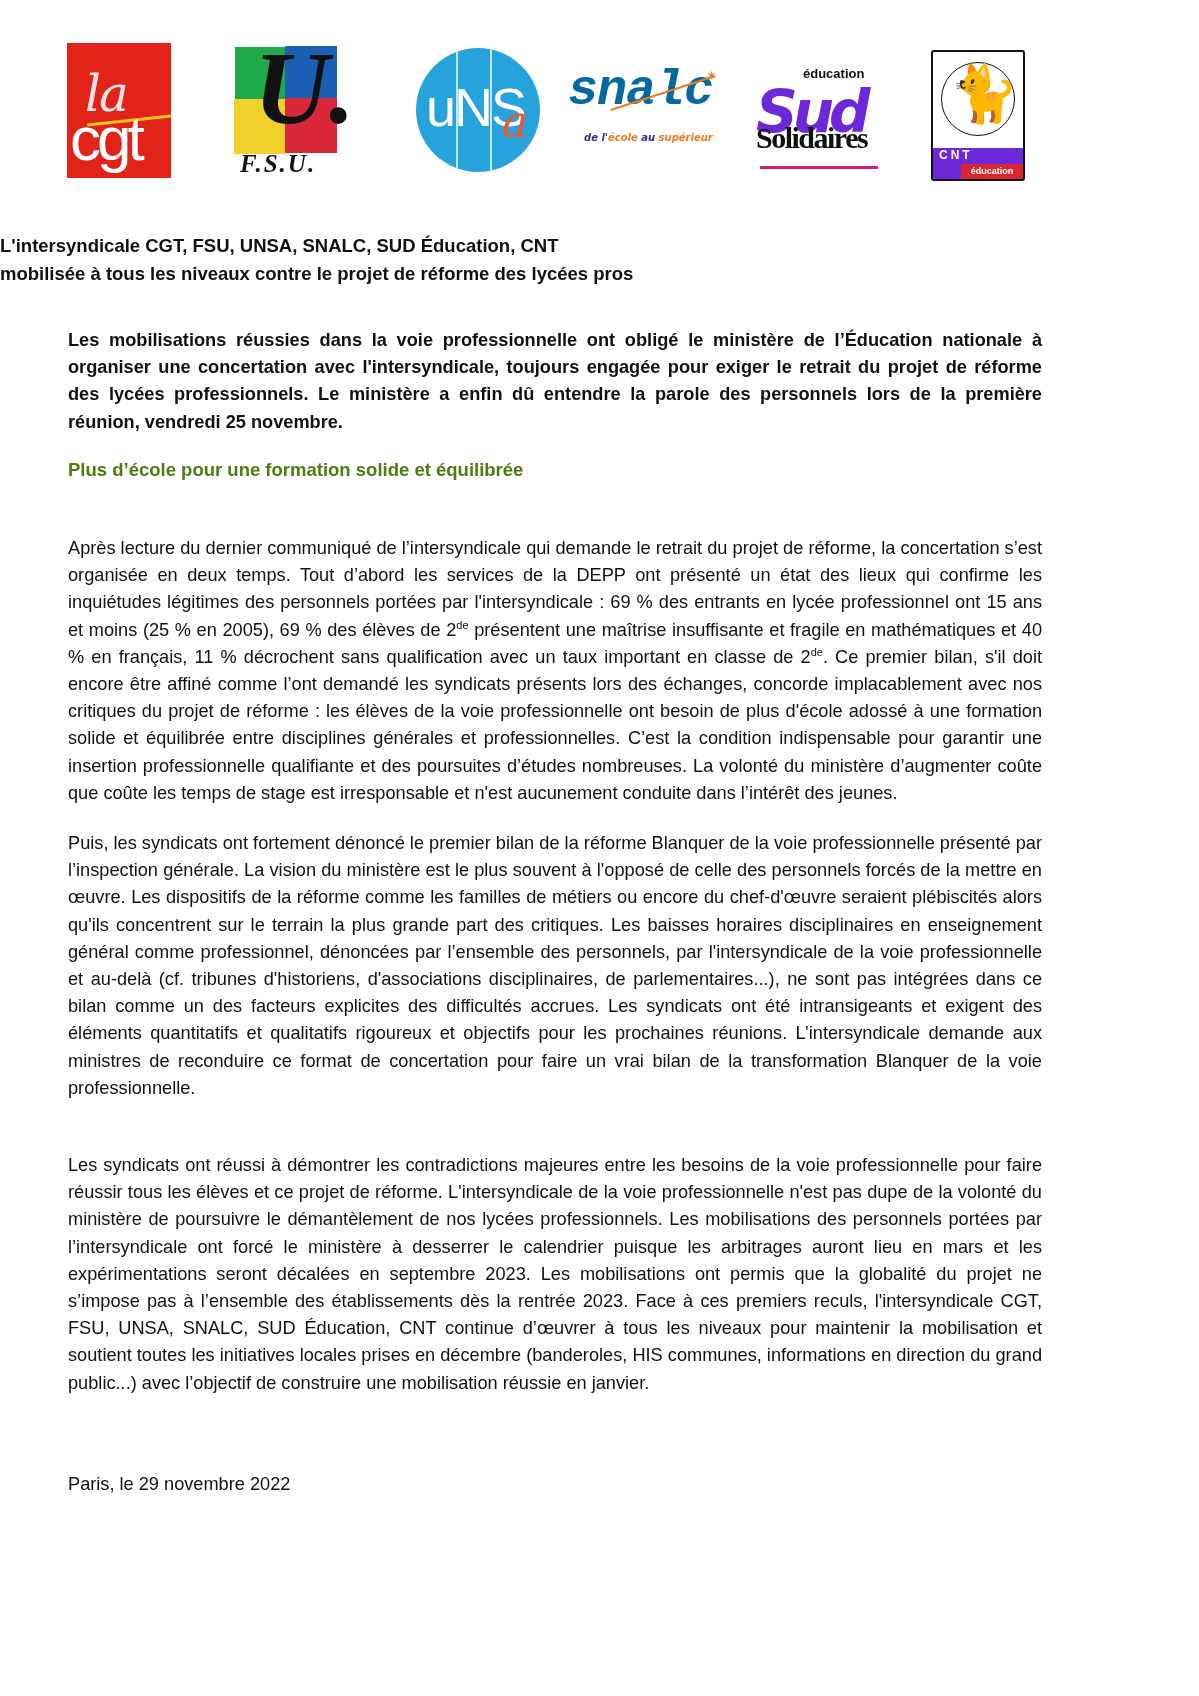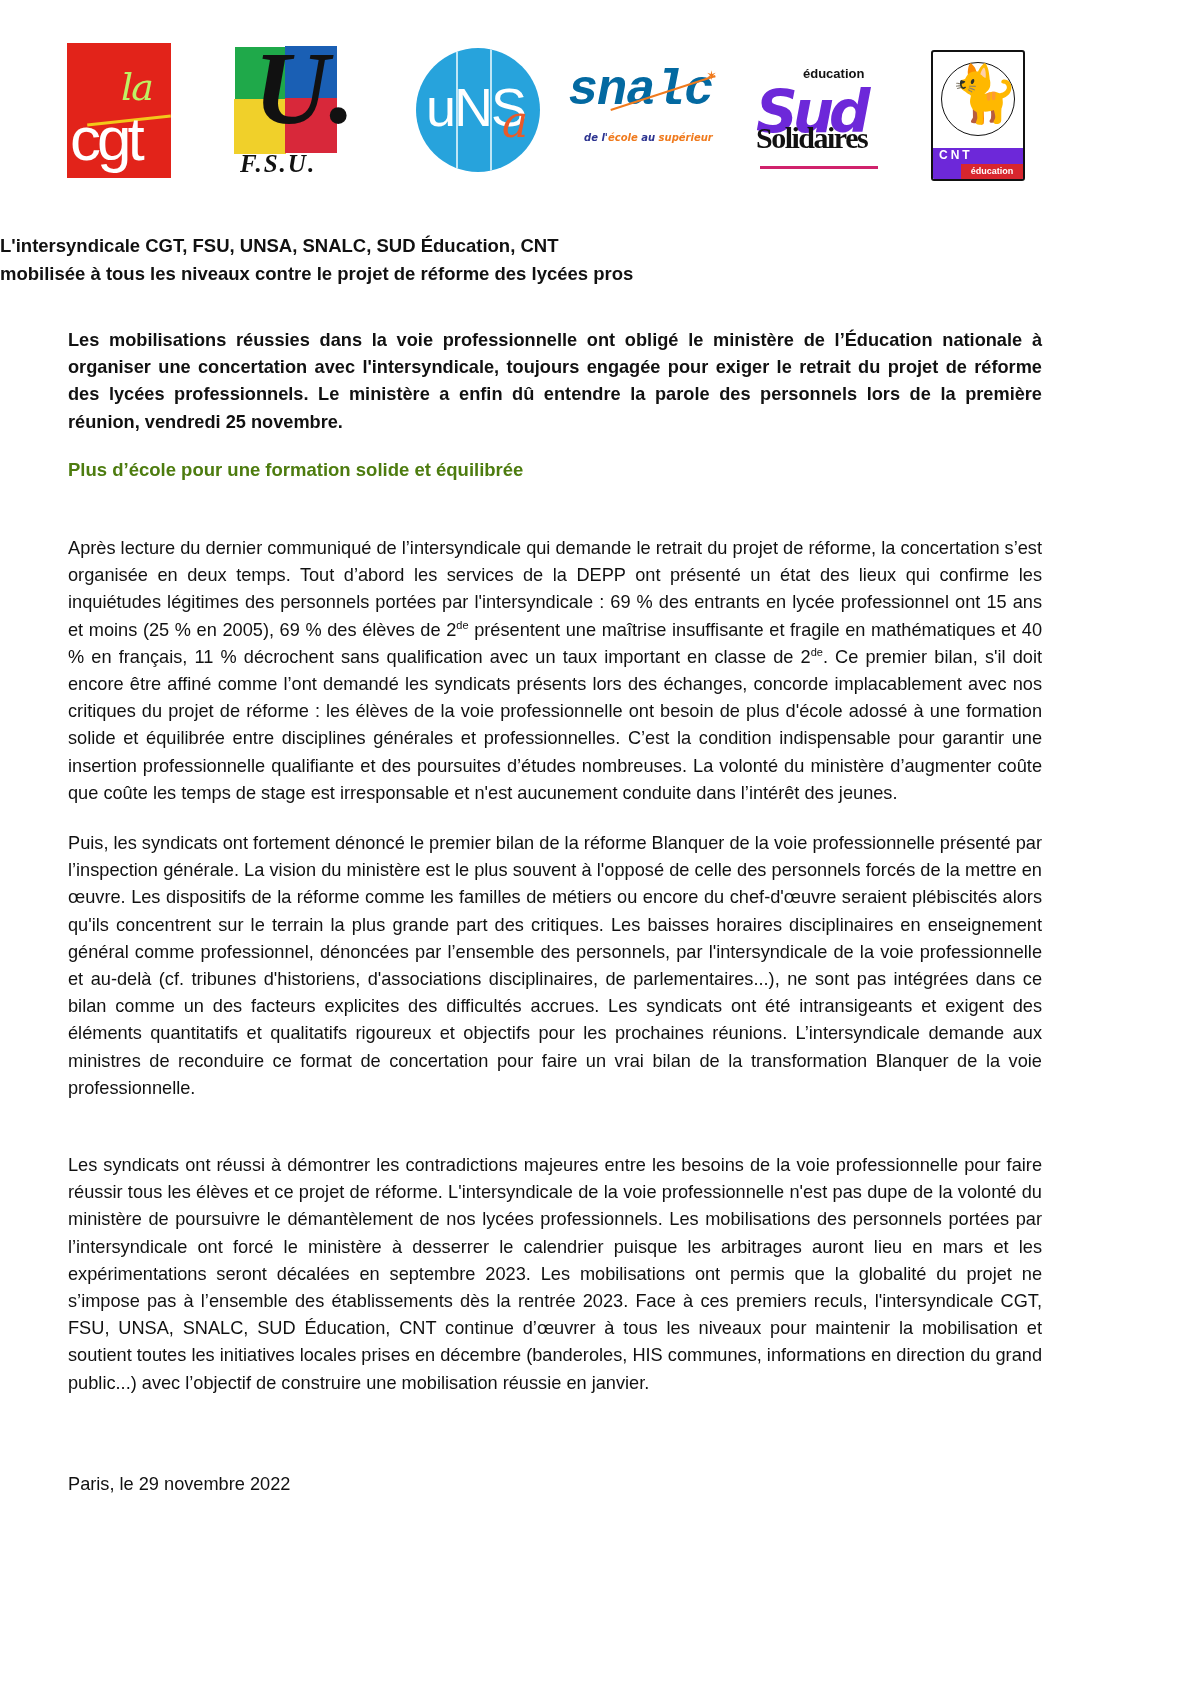--- a/index.html
+++ b/index.html
@@ -3,21 +3,21 @@
 <meta charset="utf-8">
 <style>
   html, body { margin: 0; padding: 0; background: #ffffff; }
   body { width: 1199px; height: 1696px; position: relative; overflow: hidden;
          font-family: "Liberation Sans", "DejaVu Sans", sans-serif; color: #111; }
   .logos { position: absolute; top: 0; left: 0; width: 1199px; height: 200px; }
   .logo { position: absolute; }
   
   .cgt { left: 67px; top: 43px; width: 104px; height: 135px; background: #e2231a; overflow: hidden; }
   .cgt .la { position: absolute; left: 18px; top: 22px; font-family: "DejaVu Serif", serif; font-style: italic;
-             font-size: 38px; color: #bef264; letter-spacing: -2px; margin-left: 36px; }
+             font-size: 50px; color: #e5e5e5; letter-spacing: -2px; }
   .cgt .la-line { position: absolute; left: 20px; top: 76px; width: 84px; height: 3px; background: #f3c81a; transform: rotate(-6deg); }
   .cgt .name { position: absolute; left: 3px; top: 60px; font-family: "Liberation Sans", sans-serif; font-weight: normal;
                font-size: 62px; color: #fff; letter-spacing: -4px; }
   
   .fsu { left: 232px; top: 44px; width: 110px; height: 135px; }
   .fsu .q { position: absolute; width: 52px; height: 55px; }
   .fsu .g { left: 3px; top: 3px; background: #1fa94a; }
   .fsu .b { left: 53px; top: 2px; background: #1a5fb4; }
   .fsu .y { left: 2px; top: 55px; background: #f0d02a; }
   .fsu .r { left: 53px; top: 54px; background: #d8283a; }

